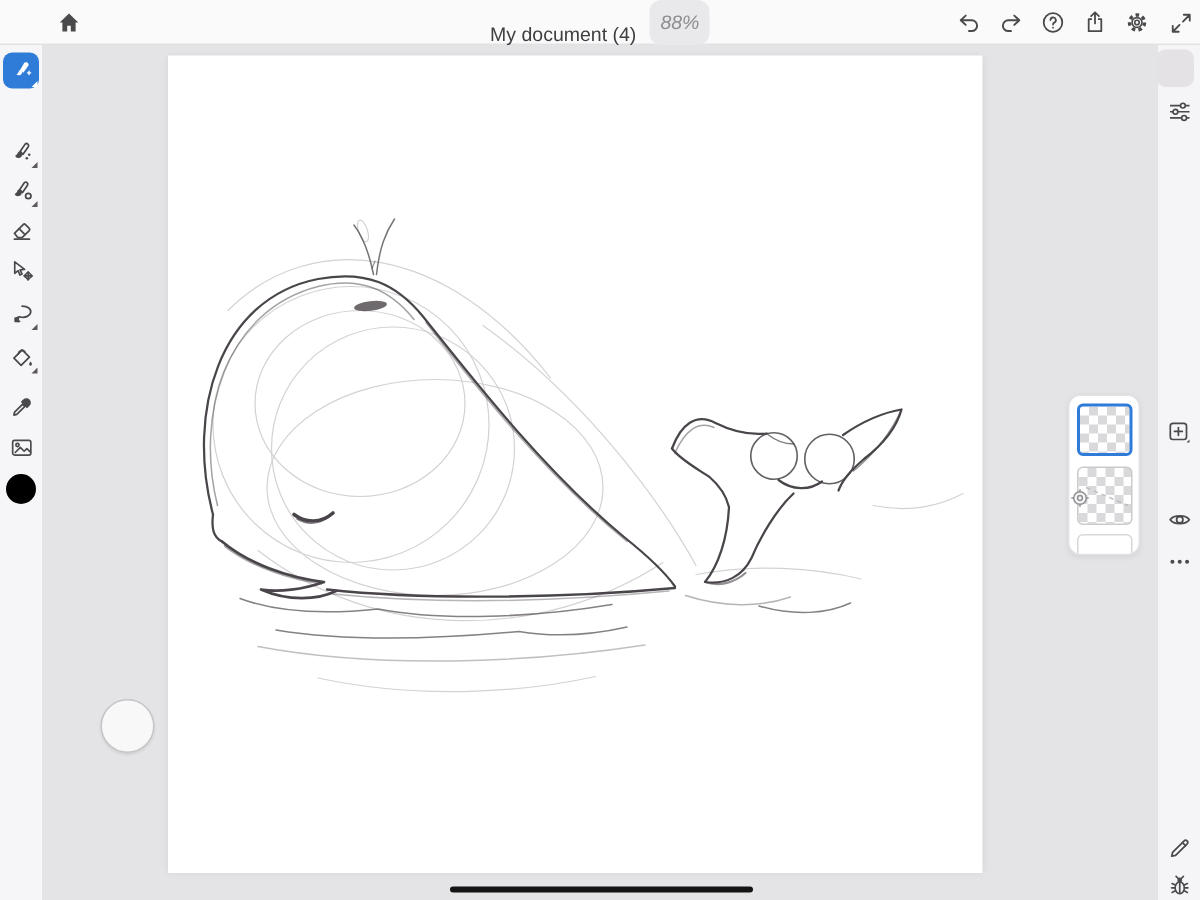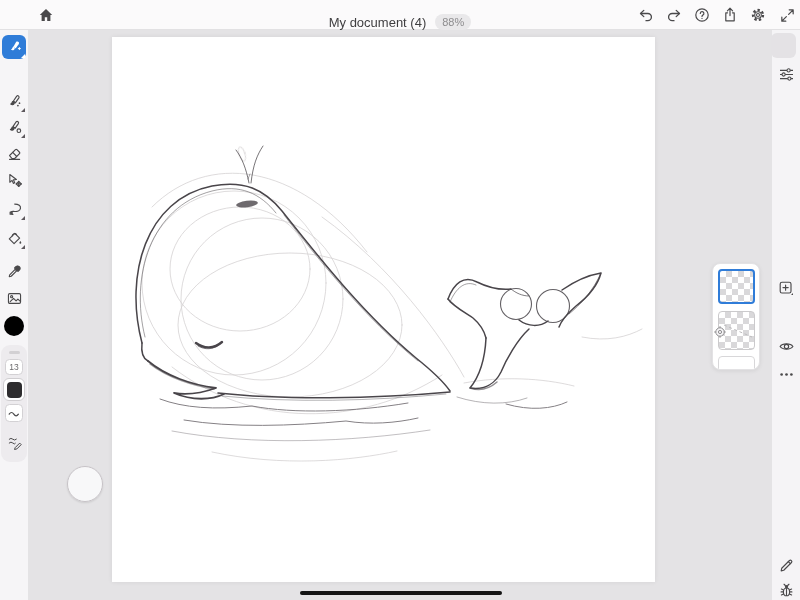--- a/index.html
+++ b/index.html
@@ -4,21 +4,21 @@
 <style>
   * { margin:0; padding:0; box-sizing:border-box; }
   html,body { width:800px; height:600px; overflow:hidden; }
   body { position:relative; background:#e4e3e5; font-family:"Liberation Sans", sans-serif; -webkit-font-smoothing:antialiased; }
 
   
   .topbar { position:absolute; left:0; top:0; width:800px; height:30px; background:#fbfafb; border-bottom:1px solid #e2e1e3; z-index:30; }
   .icon-btn { position:absolute; display:flex; align-items:center; justify-content:center; background:none; border:none; padding:0; cursor:default; }
   .title-wrap { position:absolute; left:0; right:0; top:0; height:30px; display:flex; align-items:flex-end; justify-content:center; gap:9px; }
   .doc-title { font-size:13px; color:#3f3e40; }
-  .zoom-badge { font-size:11px; color:#8e8d8f; background:#e9e8ea; border-radius:8px; padding:2px 7px; line-height:1.1; }
+  .zoom-badge { font-size:13px; color:#8e8d8f; background:#e9e8ea; border-radius:8px; padding:8px 7px; line-height:1.1;font-style:italic; }
 
   
   .left-rail { position:absolute; left:0; top:30px; width:28px; height:570px; background:#f6f5f7; z-index:20; }
   .tool { position:absolute; left:0; width:28px; height:26px; display:flex; align-items:center; justify-content:center; }
   .tool .sel-bg { position:absolute; left:2px; top:1px; width:24px; height:24px; border-radius:6px; background:#2f7cd8; }
   .corner-tri { position:absolute; right:3px; bottom:2px; width:0; height:0; border-right:4px solid #5d585d; border-top:4px solid transparent; }
   .tool.selected .corner-tri { border-right-color:#fff; }
   .color-dot { position:absolute; left:4px; top:286px; width:20px; height:20px; border-radius:50%; background:#000; }
   .brush-panel { position:absolute; left:1px; top:315px; width:26px; height:117px; background:#edebee; border-radius:9px; }
   .panel-handle { position:absolute; left:8px; top:6px; width:11px; height:2.5px; border-radius:2px; background:#d2d0d3; }
@@ -180,39 +180,20 @@
   <div class="tool" style="top:255px;">
     <svg class="ic" width="17" height="17" viewBox="0 0 16 16" fill="none" stroke="#4a494b" stroke-width="1.05" stroke-linejoin="round" stroke-linecap="round">
       <rect x="2.3" y="3.4" width="11.4" height="9.2" rx="1.2"></rect>
       <circle cx="5.3" cy="6.3" r="1"></circle>
       <path d="M3.9 11 l3.2-3.2 2.4 2.4 1.7-1.7 2.3 2.3"></path>
     </svg>
   </div>
 
   <div class="color-dot"></div>
 
-  <div class="brush-panel">
-    <span class="panel-handle"></span>
-    <div class="size-box">13</div>
-    <div class="chip-outer">
-      <span class="chip-inner"></span>
-    </div>
-    <div class="smooth-box">
-      <svg class="ic" width="13" height="9" viewBox="0 0 13 9" fill="none" stroke="#4a494b" stroke-width="1.2" stroke-linecap="round">
-        <path d="M1.2 5.2 q2.3-3.4 4.6 0 t4.6 0"></path>
-      </svg>
-    </div>
-    <div class="panel-settings">
-      <svg class="ic" width="16" height="16" viewBox="0 0 16 16" fill="none" stroke="#4a494b" stroke-width="1" stroke-linecap="round" stroke-linejoin="round">
-        <path d="M2.2 5.2 q1.8-1.8 3.6 0 t3.6 0"></path>
-        <path d="M2.2 9 q1.8-1.8 3.6 0 t2.6.4"></path>
-        <path d="M8.4 13.4 l4.3-4.3 1.5 1.5 -4.3 4.3 -2 .5 Z"></path>
-      </svg>
-    </div>
-  </div>
 </div>
 
 <div class="canvas">
   <svg width="543" height="545" viewBox="0 0 543 545">
 
     <g stroke="#cac6c8" fill="none" stroke-width="0.8" opacity="0.8" stroke-linecap="round">
       <circle cx="122" cy="246" r="92"></circle>
       <circle cx="150" cy="262" r="81"></circle>
       <ellipse cx="178" cy="288" rx="112" ry="72"></ellipse>
       <ellipse cx="128" cy="232" rx="70" ry="62"></ellipse>

